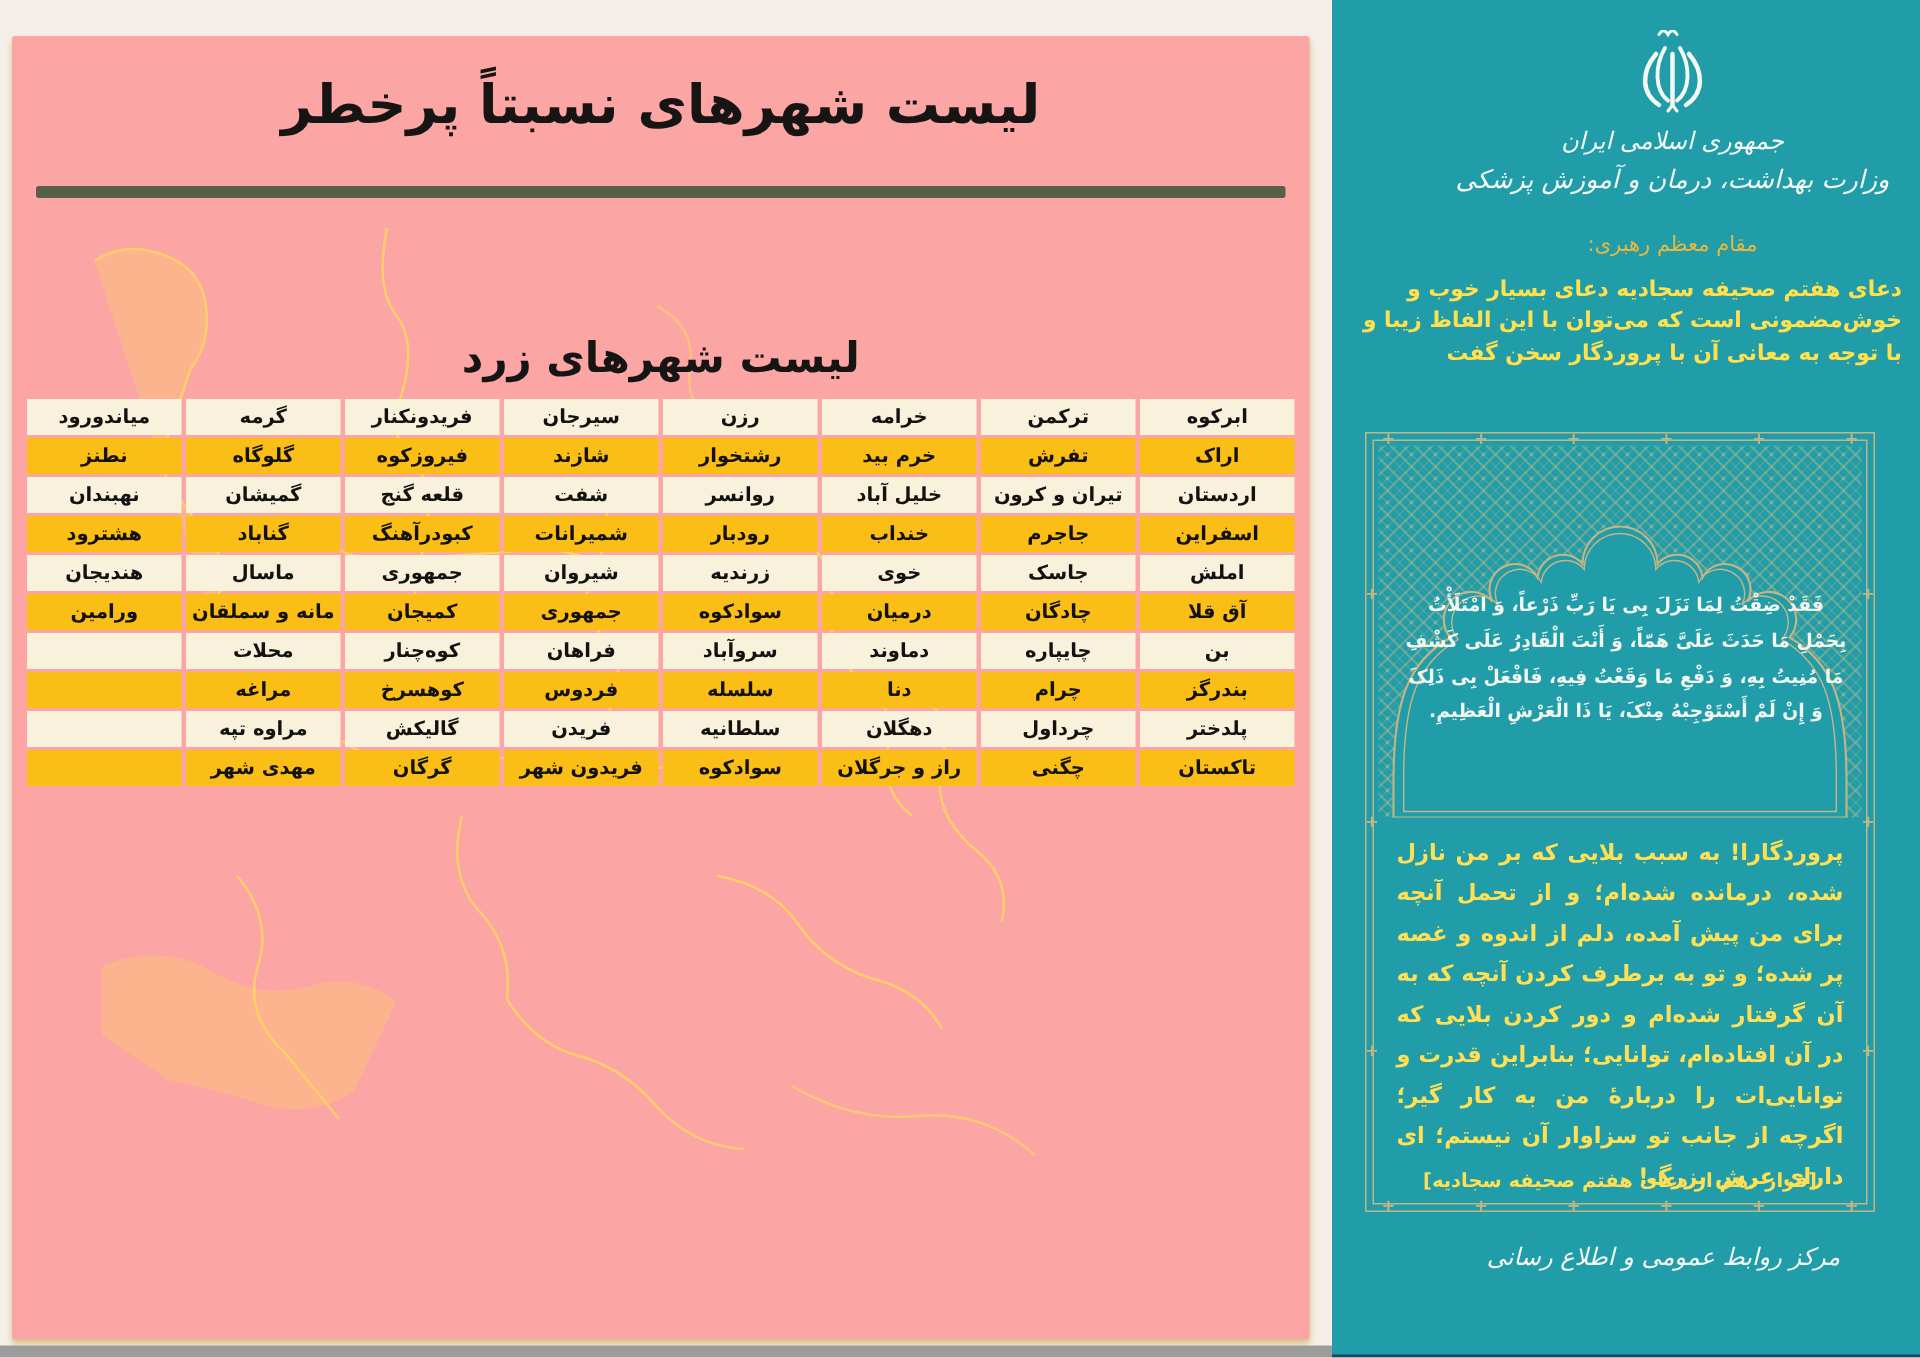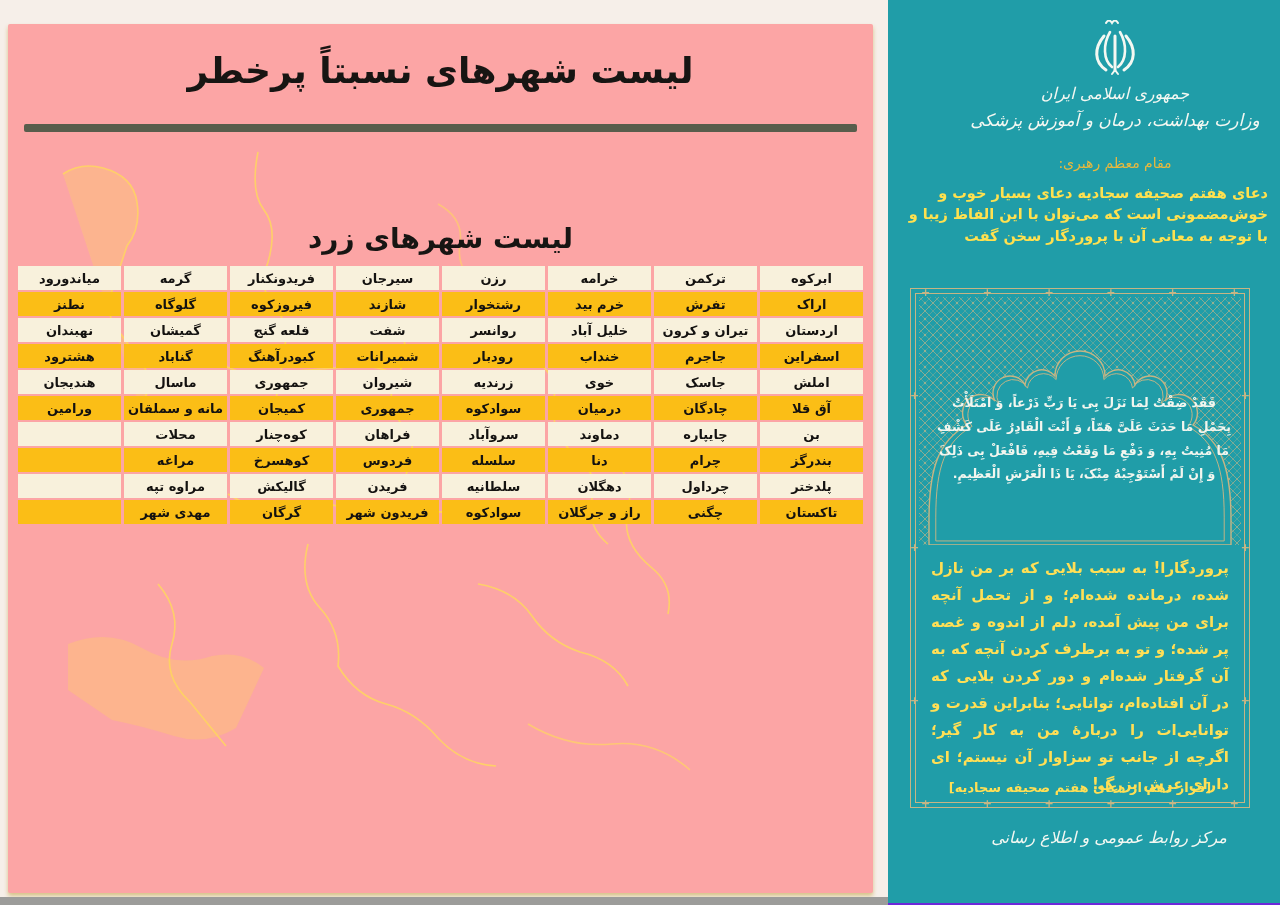--- a/index.html
+++ b/index.html
@@ -36,21 +36,21 @@
     font-size:13px; font-weight:700; color:#141210; white-space:nowrap; overflow:hidden;
   }
   .trow.cream .tcell { background:#F8F1DC; }
   .trow.amber .tcell { background:#FBBE16; }
 
   .bottom-gray { position:absolute; left:0; bottom:0; width:888px; height:8px; background:#9C9C9A; }
 
   
   .teal-panel {
     position:absolute; left:888px; top:0; width:392px; height:905px;
-    background:#209DA8; border-bottom:2px solid #6d28d9;
+    background:#209DA8; border-bottom:2px solid #0c4a6e;
   }
   .gov-header { position:absolute; top:20px; left:70px; right:8px; text-align:center; color:#F4F8F2; }
   .emblem { display:block; margin:0 auto; }
   .gov-line1 { margin-top:6px; font-size:16px; font-style:italic; direction:rtl; color:#F4F8F2; }
   .gov-line2 { margin-top:7px; font-size:17px; font-style:italic; direction:rtl; color:#F4F8F2; }
   .leader-label {
     position:absolute; top:155px; left:70px; right:8px; text-align:center;
     font-size:14px; font-weight:400; color:#E9B93D; direction:rtl;
   }
   .leader-quote {

